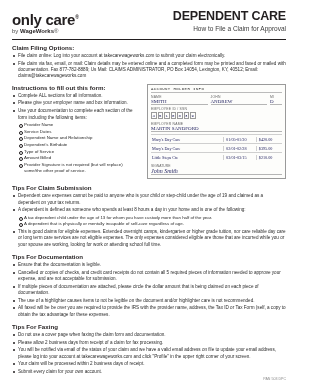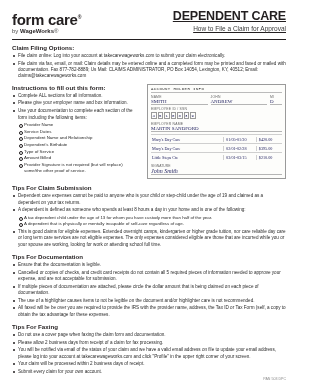--- a/index.html
+++ b/index.html
@@ -31,21 +31,21 @@
     letter-spacing: -0.3px;
     color: #231f20;
   }
   .brand-reg { font-size: 5px; vertical-align: super; }
   .brand-sub {
     font-size: 6px;
     color: #4a4a4a;
     margin-top: 1px;
   }
   .brand-sub b { color: #231f20; }
-  .title-block { text-align: right; text-decoration: underline; }
+  .title-block { text-align: right; }
   .doc-title {
     font-size: 12.5px;
     font-weight: bold;
     letter-spacing: -0.2px;
     color: #231f20;
     line-height: 1.05;
   }
   .doc-sub {
     font-size: 6.5px;
     color: #3a3a3a;
@@ -192,21 +192,21 @@
   }
 </style>
 </head>
 <body>
 
 <div class="page">
 
   <div class="header">
     <div class="brand">
       <div class="brand-name">
-        <span>form care</span><span class="brand-reg">®</span>
+        <span>only care</span><span class="brand-reg">®</span>
       </div>
       <div class="brand-sub">
         <span>by </span><b>WageWorks</b><span>®</span>
       </div>
     </div>
     <div class="title-block">
       <div class="doc-title">DEPENDENT CARE</div>
       <div class="doc-sub">How to File a Claim for Approval</div>
     </div>
   </div>

